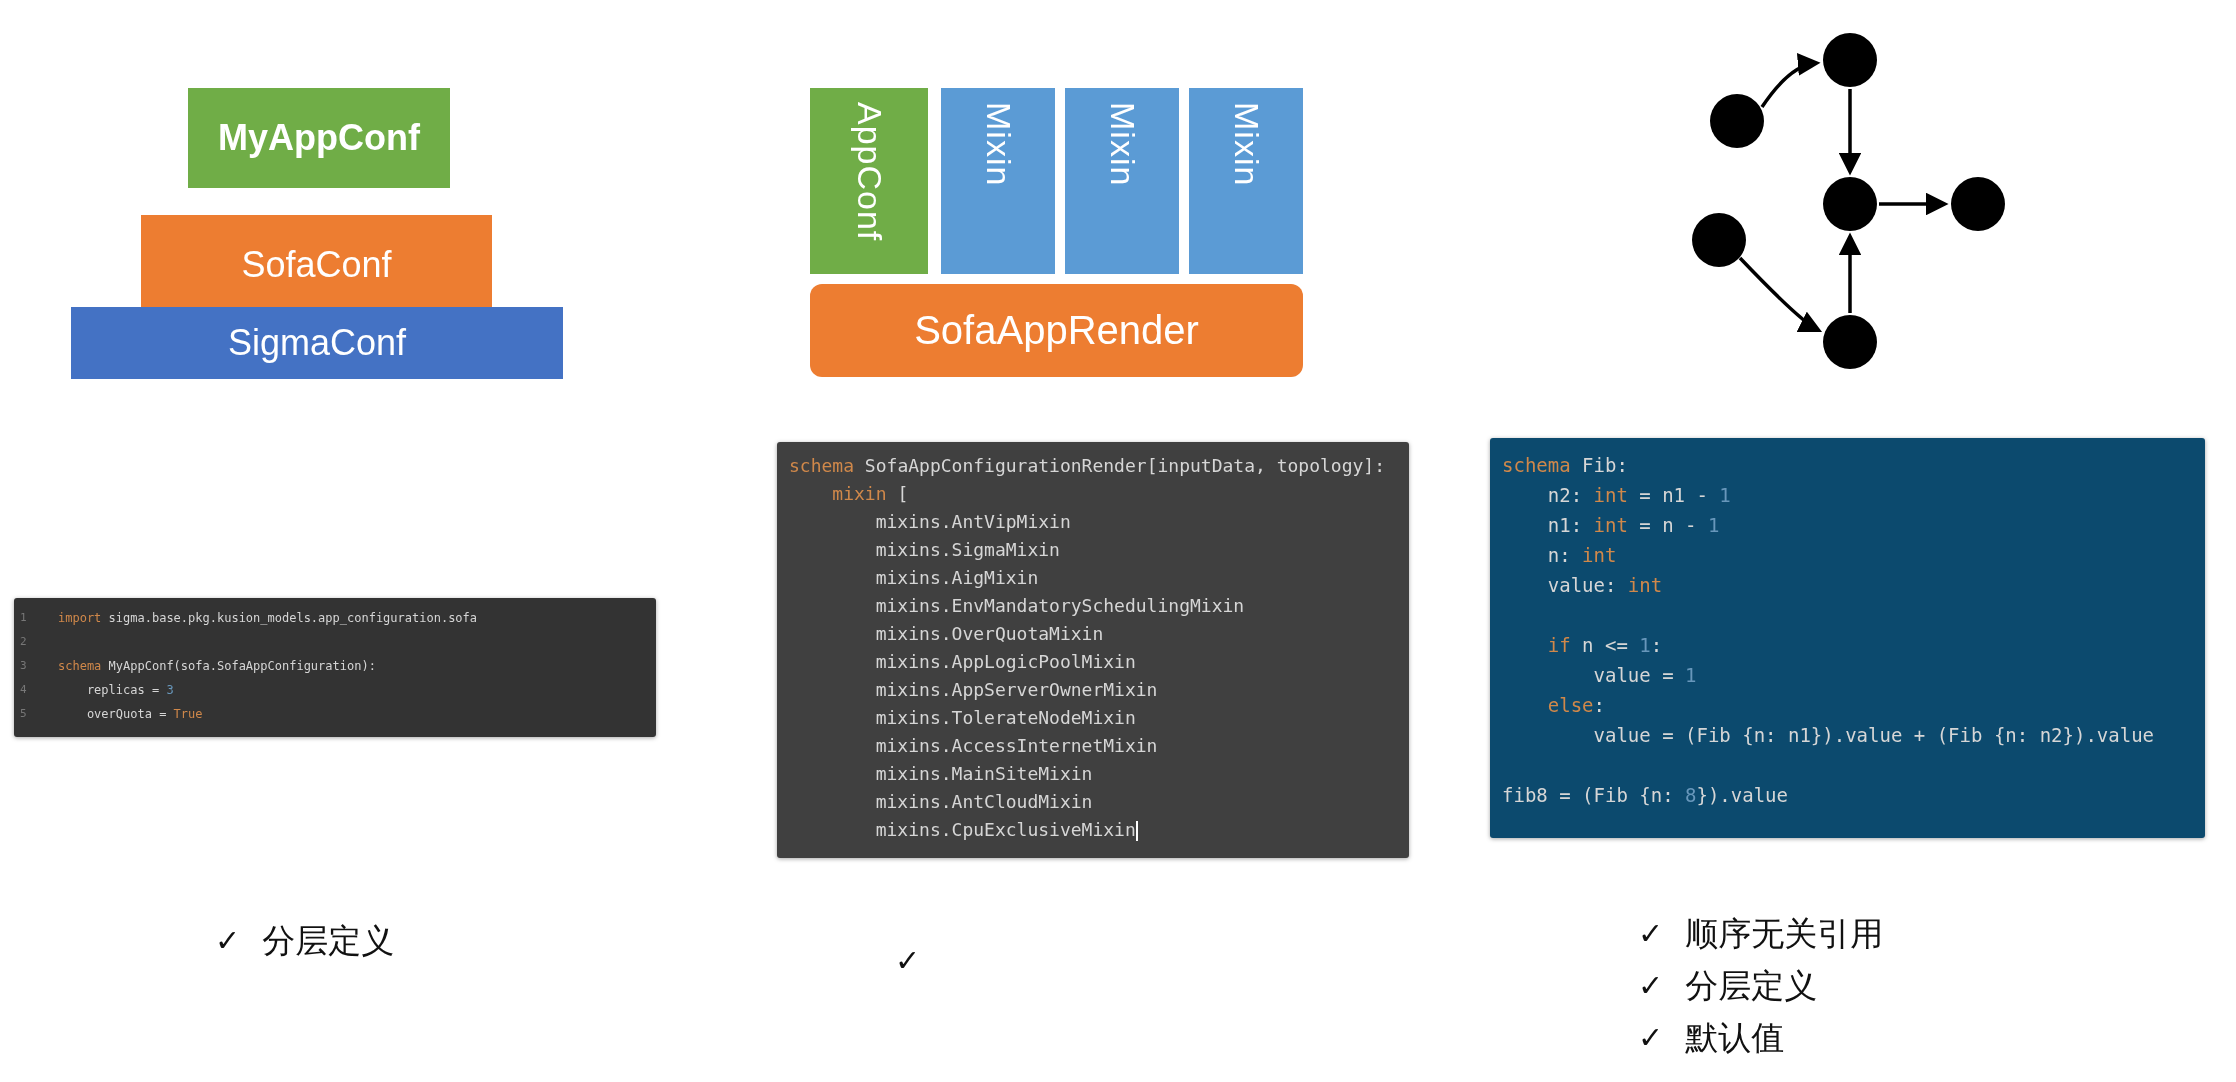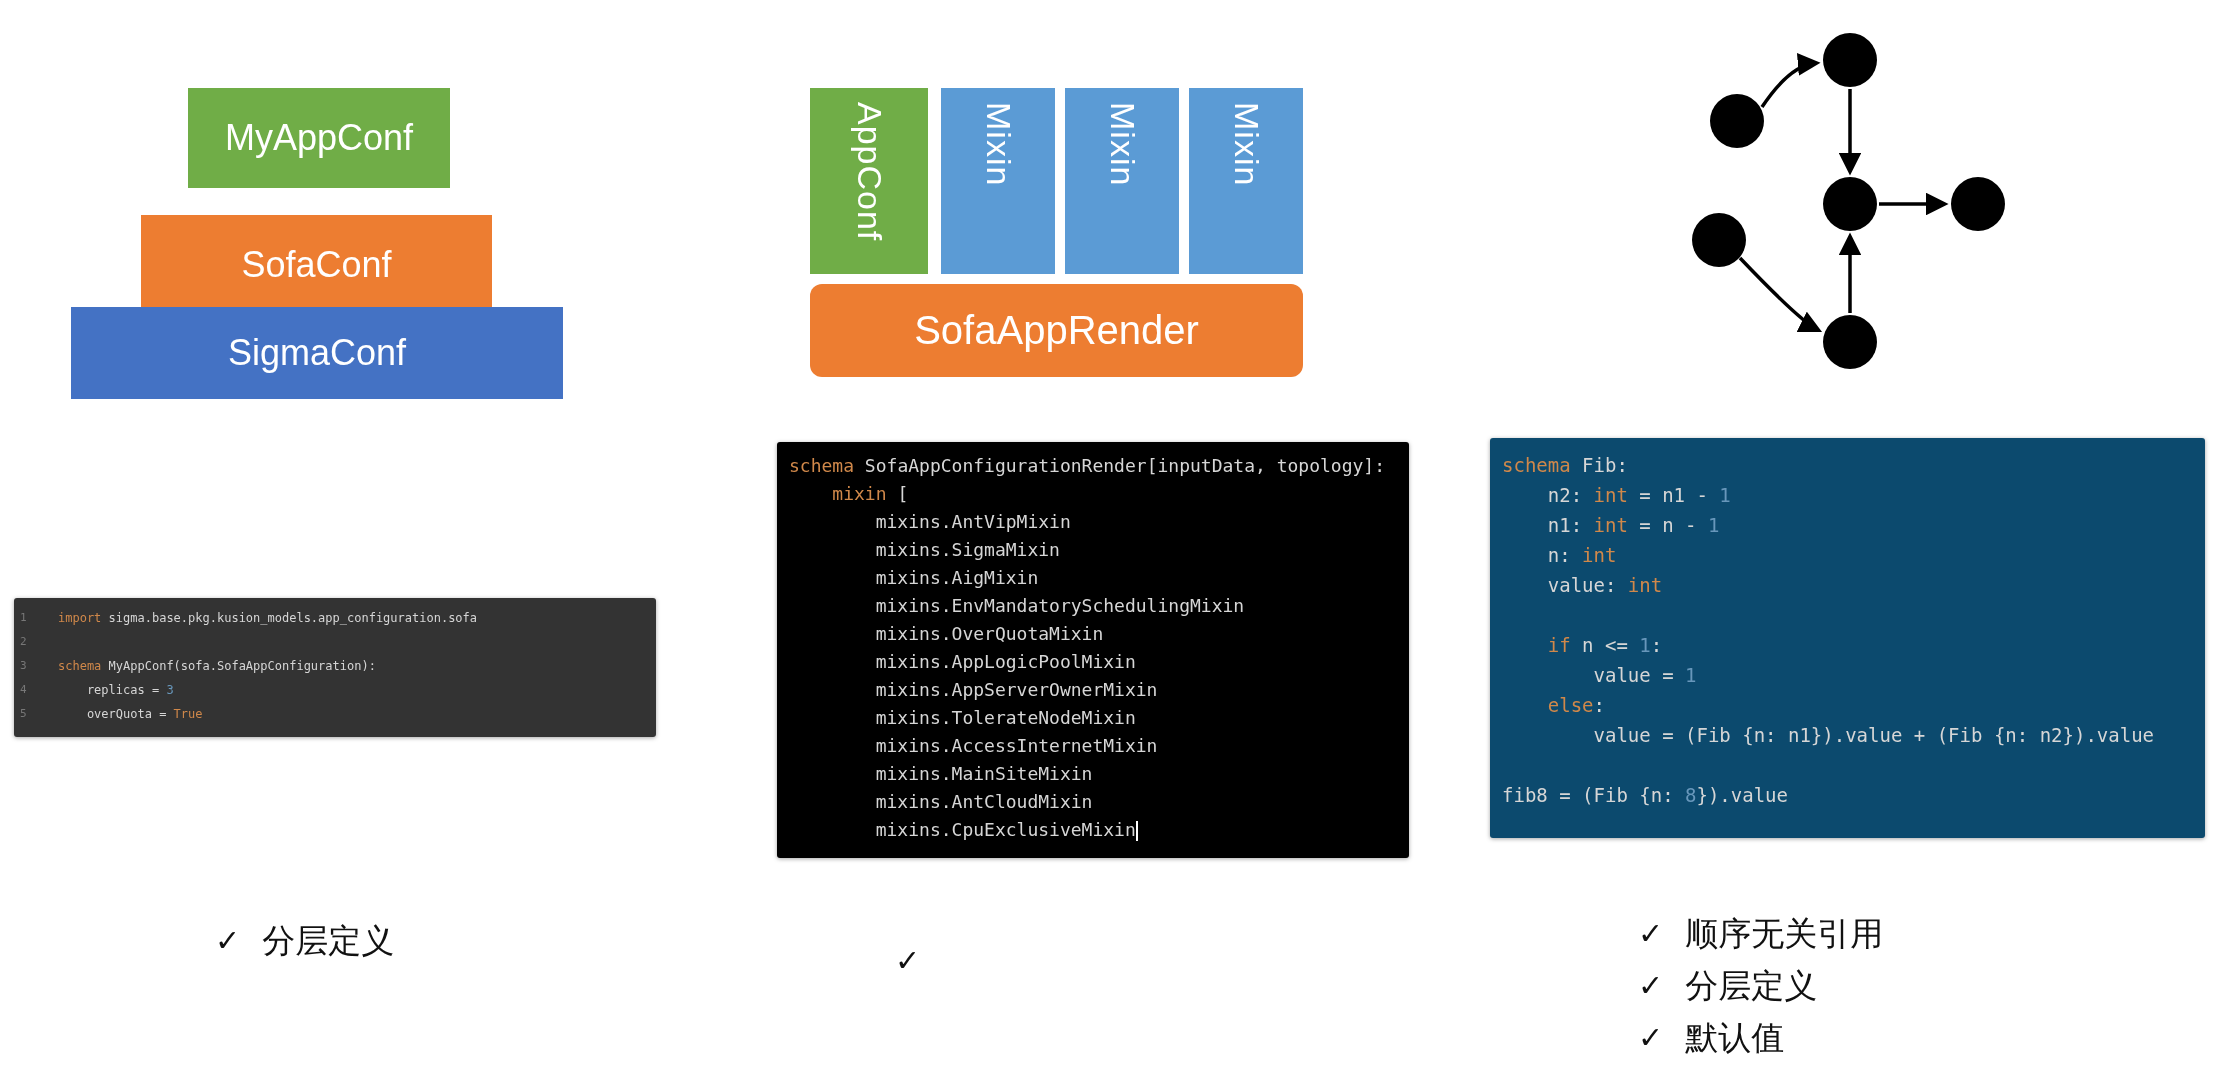--- a/index.html
+++ b/index.html
@@ -14,21 +14,21 @@
   .block {
     position:absolute; display:flex; align-items:center; justify-content:center;
     color:#ffffff; font-size:36px; text-align:center;
   }
   .vblock {
     writing-mode:vertical-rl; text-orientation:mixed; font-size:34px; letter-spacing:1px;
     padding-top:14px; justify-content:flex-start;
   }
   .pyr-0 { left:188px; top:88px;  width:262px; height:100px; }
   .pyr-1 { left:141px; top:198px; width:351px; height:100px; }
-  .pyr-2 { left:71px;  top:307px; width:492px; height:92px; }
+  .pyr-2 { left:71px;  top:307px; width:492px; height:72px; }
 
   .blk-appconf  { left:810px;  top:88px; width:118px; height:186px; }
   .blk-mixin-0  { left:941px;  top:88px; width:114px; height:186px; }
   .blk-mixin-1  { left:1065px; top:88px; width:114px; height:186px; }
   .blk-mixin-2  { left:1189px; top:88px; width:114px; height:186px; }
   .blk-render   { left:810px;  top:284px; width:493px; height:93px; font-size:40px;border-radius:12px; }
 
   
   .codebox {
     position:absolute; display:flex; border-radius:3px;
@@ -64,21 +64,21 @@
   
   .dag { position:absolute; left:1650px; top:25px; width:420px; height:400px; }
   .dag .edge { stroke:#000; stroke-width:3.5px; fill:none; }
   .dag .node { fill:#000; }
 </style>
 </head>
 <body>
 
 <div class="slide">
 
-  <div class="block pyr-0" style="background: rgb(112, 173, 71);">MyAppConf</div>
+  <div class="block pyr-0" style="background: rgb(112, 173, 71); font-weight: bold;">MyAppConf</div>
   <div class="block pyr-1" style="background: rgb(237, 125, 49); margin-top: 17px;">SofaConf</div>
   <div class="block pyr-2" style="background: rgb(68, 114, 196);">SigmaConf</div>
 
   <div class="codebox codebox-left" style="background: rgb(51, 51, 51);">
     <div class="gutter">
         <div class="gutter-num">1</div>
         <div class="gutter-num">2</div>
         <div class="gutter-num">3</div>
         <div class="gutter-num">4</div>
         <div class="gutter-num">5</div>
@@ -92,21 +92,21 @@
       <span>分层定义</span>
     </div>
   </div>
 
   <div class="block vblock blk-appconf" style="background: rgb(112, 173, 71);">AppConf</div>
   <div class="block vblock blk-mixin-0" style="background: rgb(91, 155, 213);">Mixin</div>
   <div class="block vblock blk-mixin-1" style="background: rgb(91, 155, 213);">Mixin</div>
   <div class="block vblock blk-mixin-2" style="background: rgb(91, 155, 213);">Mixin</div>
   <div class="block blk-render" style="background: rgb(237, 125, 49);">SofaAppRender</div>
 
-  <div class="codebox codebox-middle" style="background: #000000;">
+  <div class="codebox codebox-middle" style="background: #404040;">
     <div class="code"><div class="code-line"><span class="tok-kw">schema</span><span class="tok-plain"> SofaAppConfigurationRender[inputData, topology]:</span></div><div class="code-line"><span class="tok-plain">    </span><span class="tok-kw">mixin</span><span class="tok-plain"> [</span></div><div class="code-line"><span class="tok-plain">        mixins.AntVipMixin</span></div><div class="code-line"><span class="tok-plain">        mixins.SigmaMixin</span></div><div class="code-line"><span class="tok-plain">        mixins.AigMixin</span></div><div class="code-line"><span class="tok-plain">        mixins.EnvMandatorySchedulingMixin</span></div><div class="code-line"><span class="tok-plain">        mixins.OverQuotaMixin</span></div><div class="code-line"><span class="tok-plain">        mixins.AppLogicPoolMixin</span></div><div class="code-line"><span class="tok-plain">        mixins.AppServerOwnerMixin</span></div><div class="code-line"><span class="tok-plain">        mixins.TolerateNodeMixin</span></div><div class="code-line"><span class="tok-plain">        mixins.AccessInternetMixin</span></div><div class="code-line"><span class="tok-plain">        mixins.MainSiteMixin</span></div><div class="code-line"><span class="tok-plain">        mixins.AntCloudMixin</span></div><div class="code-line"><span class="tok-plain">        mixins.CpuExclusiveMixin</span><span class="tok-caret"></span></div></div>
   </div>
 
   <div class="bullets bullets-middle">
     <div class="bullet">
       <span class="check">✓</span>
     </div>
   </div>
 
   <svg class="dag" viewBox="0 0 420 400">

